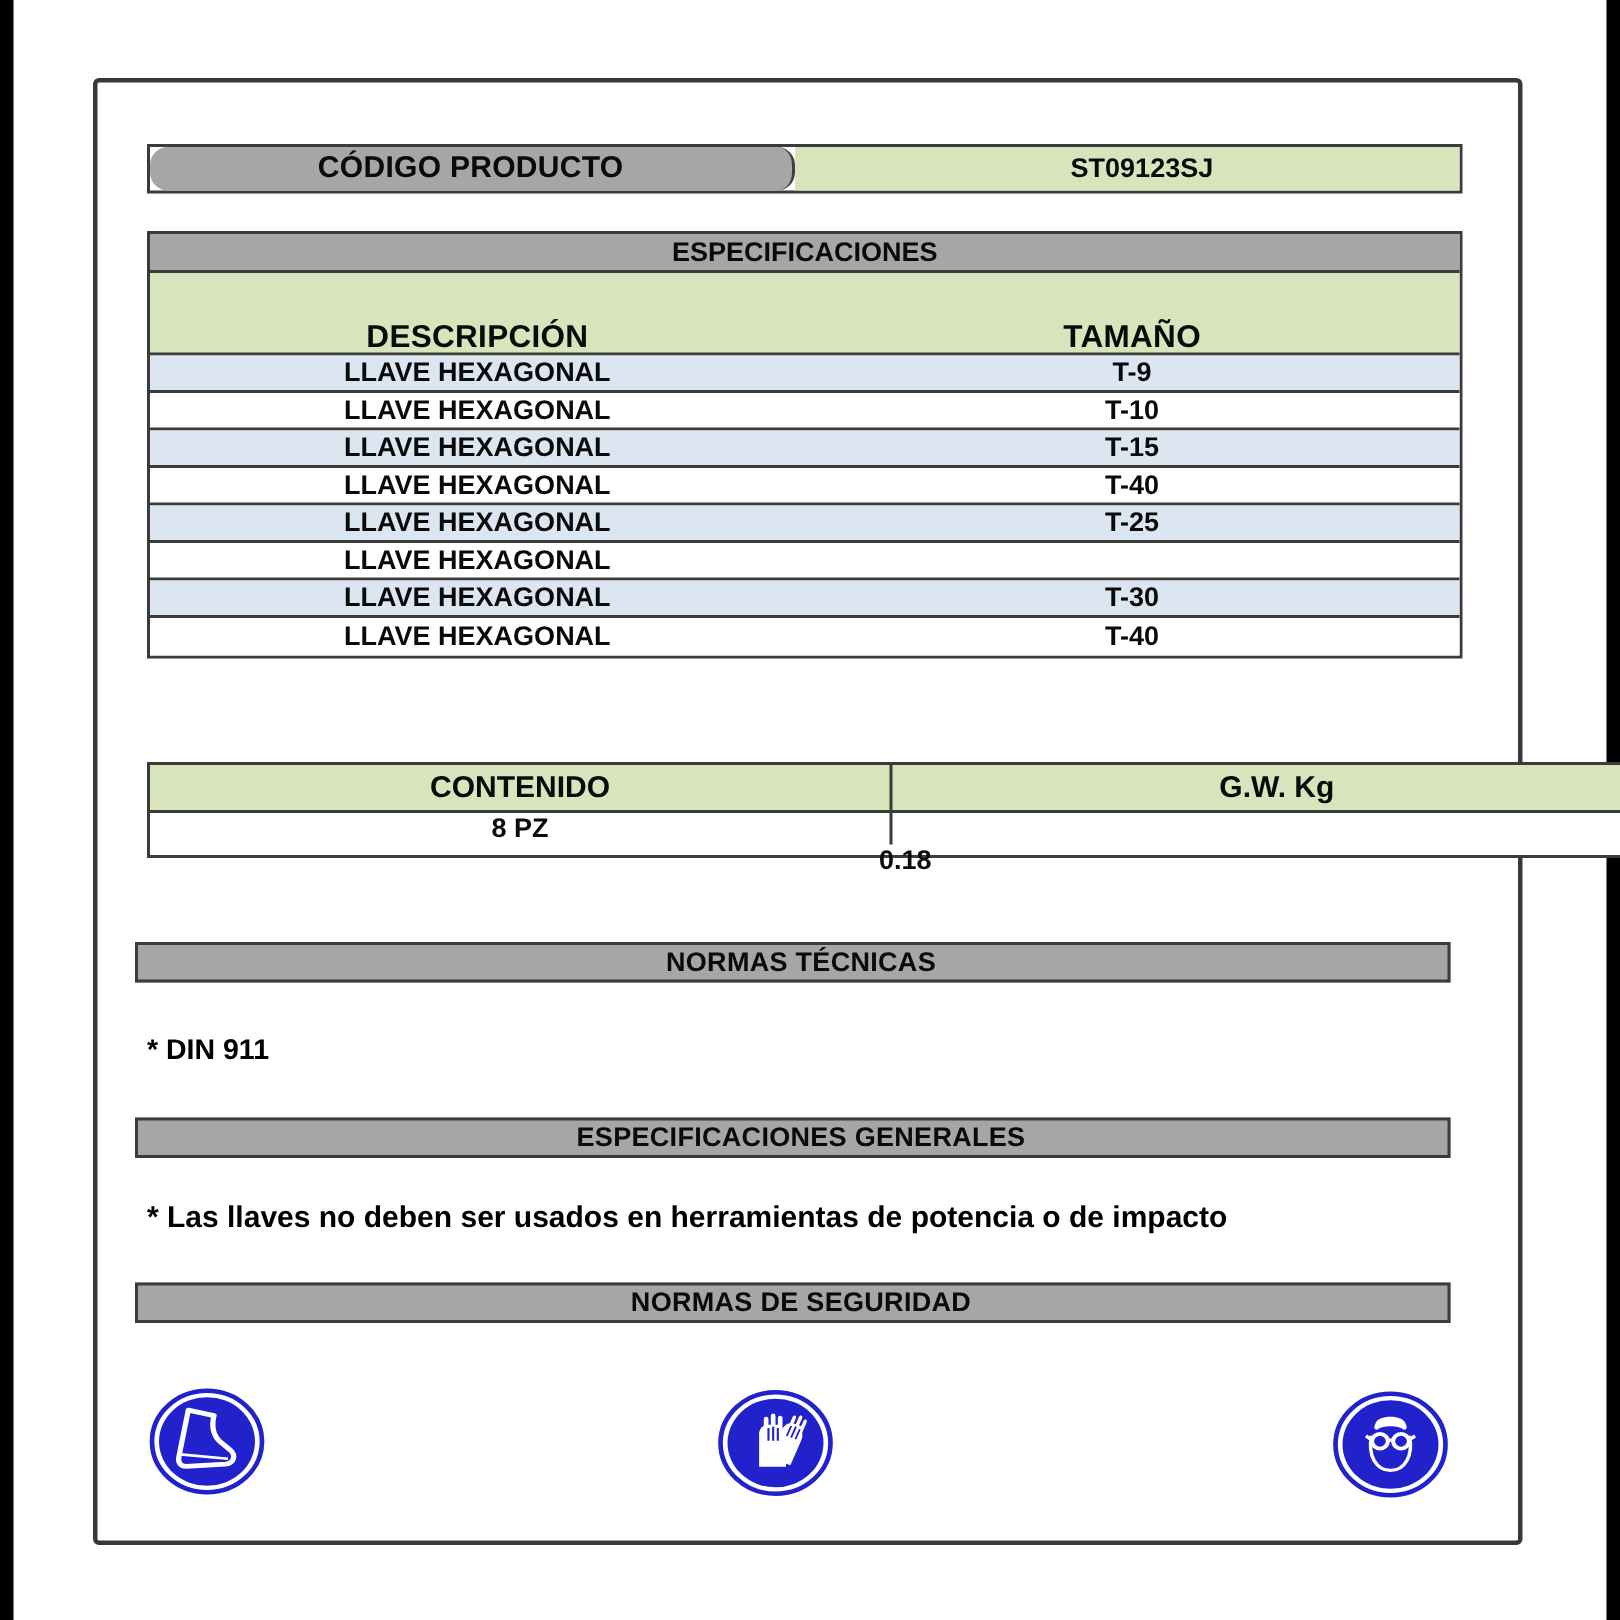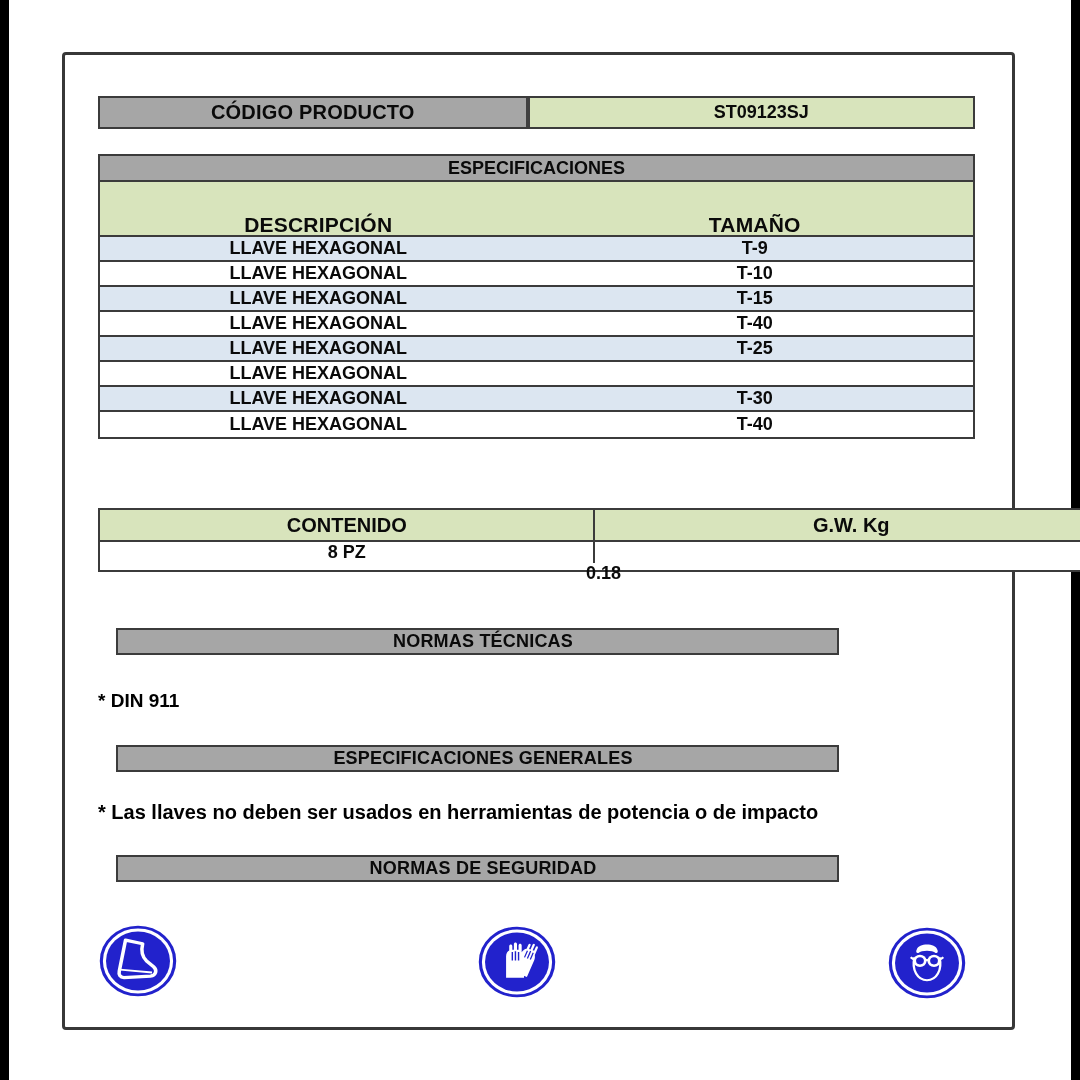--- a/index.html
+++ b/index.html
@@ -16,22 +16,22 @@
   .frame{
     position:absolute;left:62px;top:52px;width:953px;height:978px;
     border:3px solid #383838;border-radius:4px;background:#fff;
   }
   
   .code-table{
     position:absolute;left:98px;top:96px;width:877px;height:33px;
     display:flex;border:2px solid #3b3b3b;
   }
   .code-cell{display:flex;align-items:center;justify-content:center;height:100%;}
-  .code-cell.gray{width:49.2%;background:#a6a6a6;border-right:4px solid #404040;
-    font-weight:bold;font-size:20px;letter-spacing:.2px;}
+  .code-cell.gray{width:49.2%;background:#a6a6a6;border-right:2px solid #404040;
+    font-weight:bold;font-size:20px;letter-spacing:.2px;border-radius:12px;}
   .code-cell.green{flex:1;background:#d8e4bc;font-weight:bold;font-size:18px;padding-left:20px;}
   
   .spec-table{
     position:absolute;left:98px;top:154px;width:877px;
     border:2px solid #3b3b3b;
   }
   .spec-title{
     height:26px;background:#a6a6a6;border-bottom:2px solid #3b3b3b;
     display:flex;align-items:center;justify-content:center;
     font-weight:bold;font-size:18px;
@@ -50,21 +50,21 @@
   .cont-row{display:flex;}
   .cont-row.head{height:32px;background:#d8e4bc;border-bottom:2px solid #3b3b3b;}
   .cont-row.vals{height:28px;background:#fff;flex-direction:column;}
   .cont-row .ccol{display:flex;align-items:center;justify-content:center;}
   .cont-row .ccol.c1{width:49.2%;border-right:2px solid #3b3b3b;}
   .cont-row .ccol.c2{flex:1;}
   .cont-row.head .ccol{font-weight:bold;font-size:20px;}
   .cont-row.vals .ccol{font-weight:bold;font-size:18px;}
   
   .section-bar{
-    position:absolute;left:116px;width:723px;height:27px;background:#a6a6a6;
+    position:absolute;left:90px;width:877px;height:27px;background:#a6a6a6;
     border:2px solid #3b3b3b;display:flex;align-items:center;justify-content:center;
     font-weight:bold;font-size:18px;letter-spacing:.2px;padding-left:11px;
   }
   .bar-tecnicas{top:628px;}
   .bar-recomendaciones{top:745px;}
   .bar-seguridad{top:855px;}
   .note{position:absolute;left:98px;font-weight:bold;color:#000000;}
   .note-din{top:690px;font-size:19px;}
   .note-reco{top:801px;font-size:20px;width:877px;}
   

